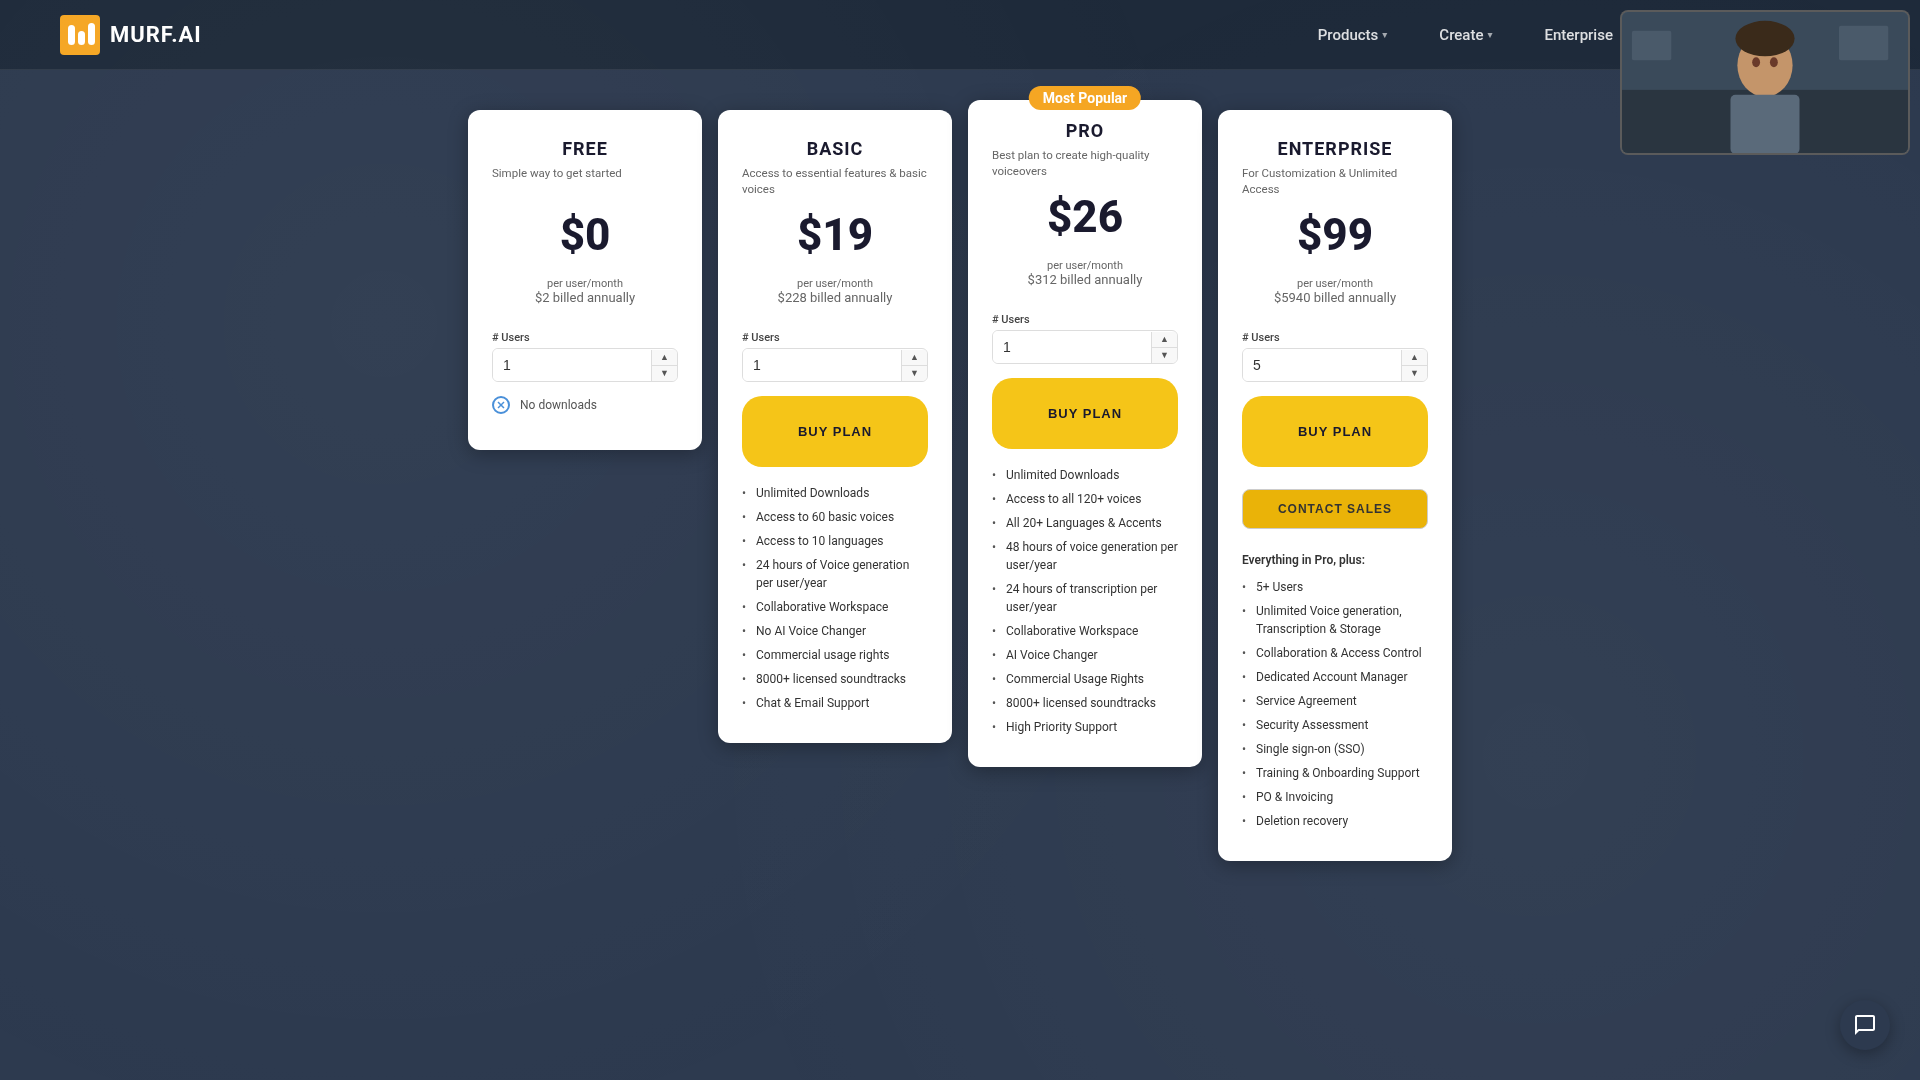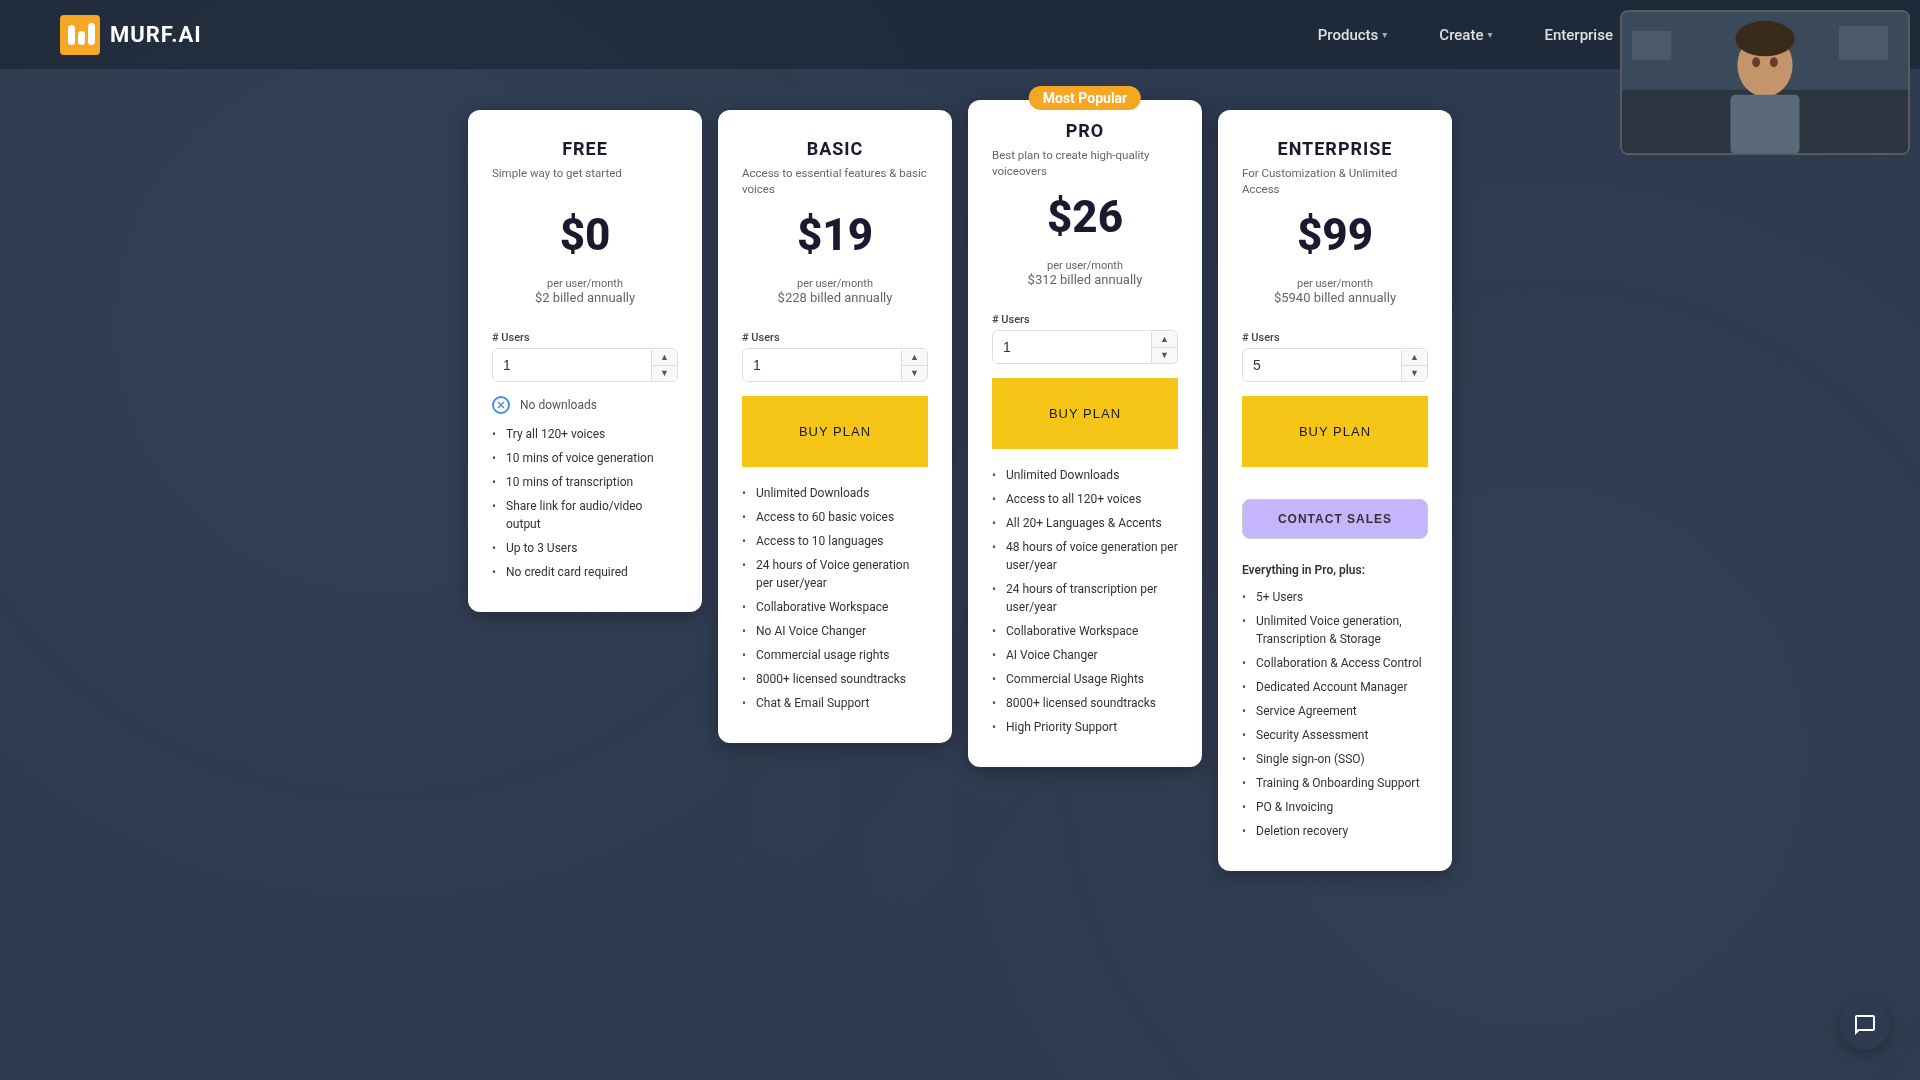--- a/index.html
+++ b/index.html
@@ -237,51 +237,51 @@
 
     .spinner-btn:first-child {
       border-bottom: 1px solid #ddd;
     }
 
     
     .btn-primary {
       width: 100%;
       padding: 28px;
       border: none;
-      border-radius: 0;
+      border-radius: 20px;
       font-size: 13px;
-      font-weight: 400;
+      font-weight: 700;
       cursor: pointer;
       letter-spacing: 1px;
       margin-bottom: 14px;
     }
 
     .btn-outline {
       background: white;
       border: 1.5px solid #ccc;
       color: #333;
     }
 
     .btn-yellow {
       background: #f5c518;
       color: #1a1a2e;
     }
 
     .btn-contact {
-      background: #c4b5fd;
+      background: #eab308;
       border: 1.5px solid #ccc;
       color: #333;
       width: 100%;
       padding: 12px;
       border-radius: 8px;
       font-size: 12px;
       font-weight: 700;
       cursor: pointer;
       letter-spacing: 1px;
-      margin-top: 18px;
+      margin-top: 8px;
     }
 
     
     .features-list {
       list-style: none;
       padding: 0;
     }
 
     .features-list li {
       font-size: 12px;
@@ -428,28 +428,20 @@
       
       <div class="feature-crossed">
         <span class="cross-icon">
           <svg width="10" height="10" viewBox="0 0 10 10">
             <line x1="2" y1="2" x2="8" y2="8" stroke="#4a90d9" stroke-width="1.5"></line>
             <line x1="8" y1="2" x2="2" y2="8" stroke="#4a90d9" stroke-width="1.5"></line>
           </svg>
         </span>
         <span>No downloads</span>
       </div>
-      <ul class="features-list">
-        <li>Try all 120+ voices</li>
-        <li>10 mins of voice generation</li>
-        <li>10 mins of transcription</li>
-        <li>Share link for audio/video output</li>
-        <li>Up to 3 Users</li>
-        <li>No credit card required</li>
-      </ul>
     </div>
 
     <div class="pricing-card">
       <div class="plan-name">BASIC</div>
       <div class="plan-description">Access to essential features &amp; basic voices</div>
       <div class="plan-price">
         <span class="price-amount">$19</span>
         <span class="price-period">per user/month</span>
         <span class="price-annual">$228 billed annually</span>
       </div>

